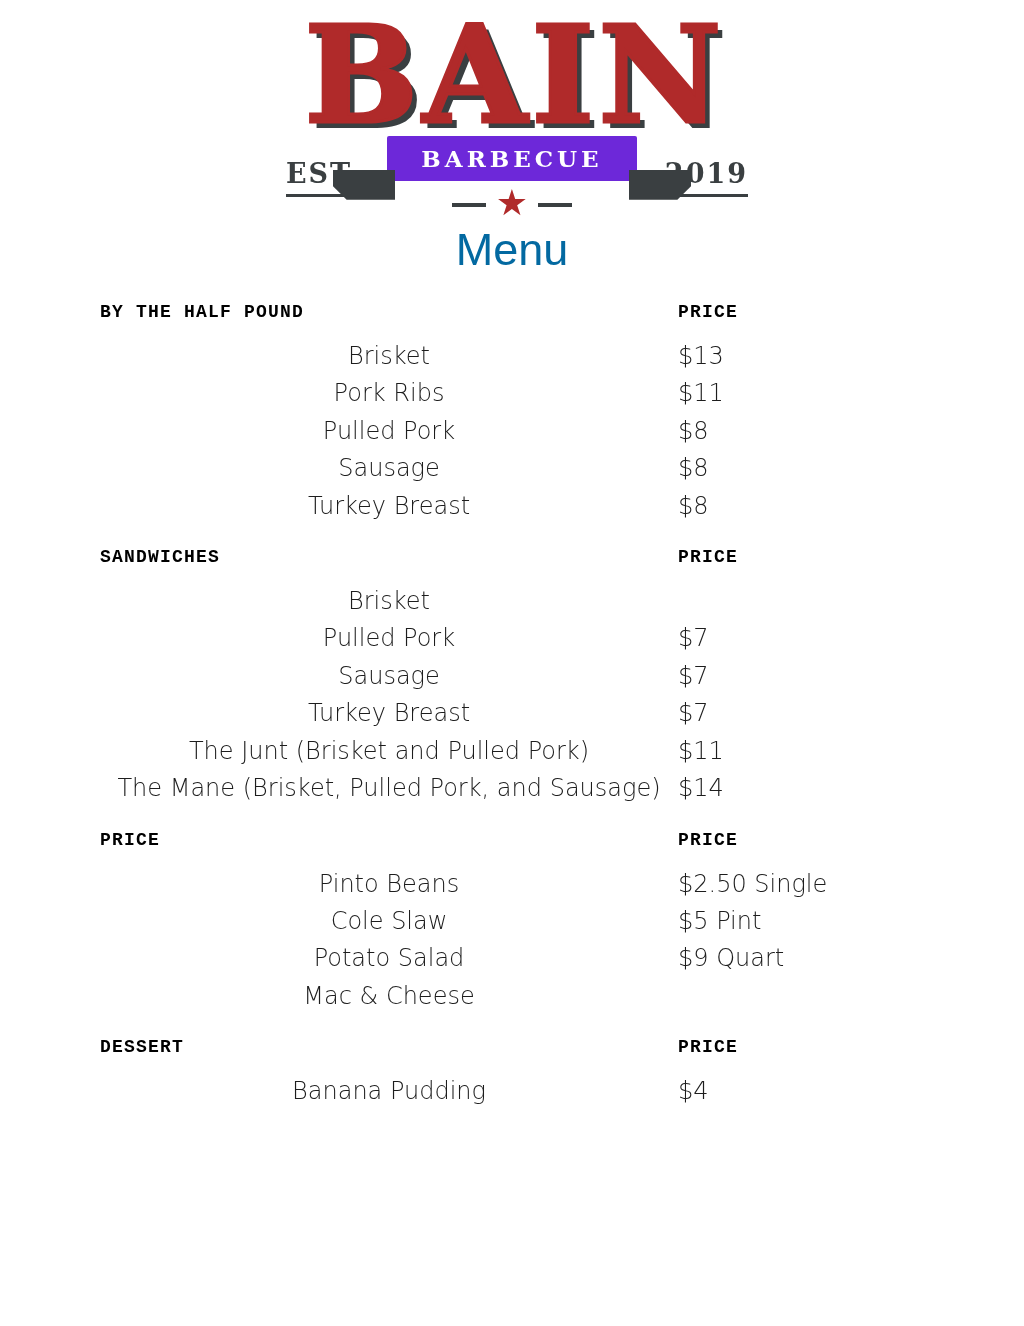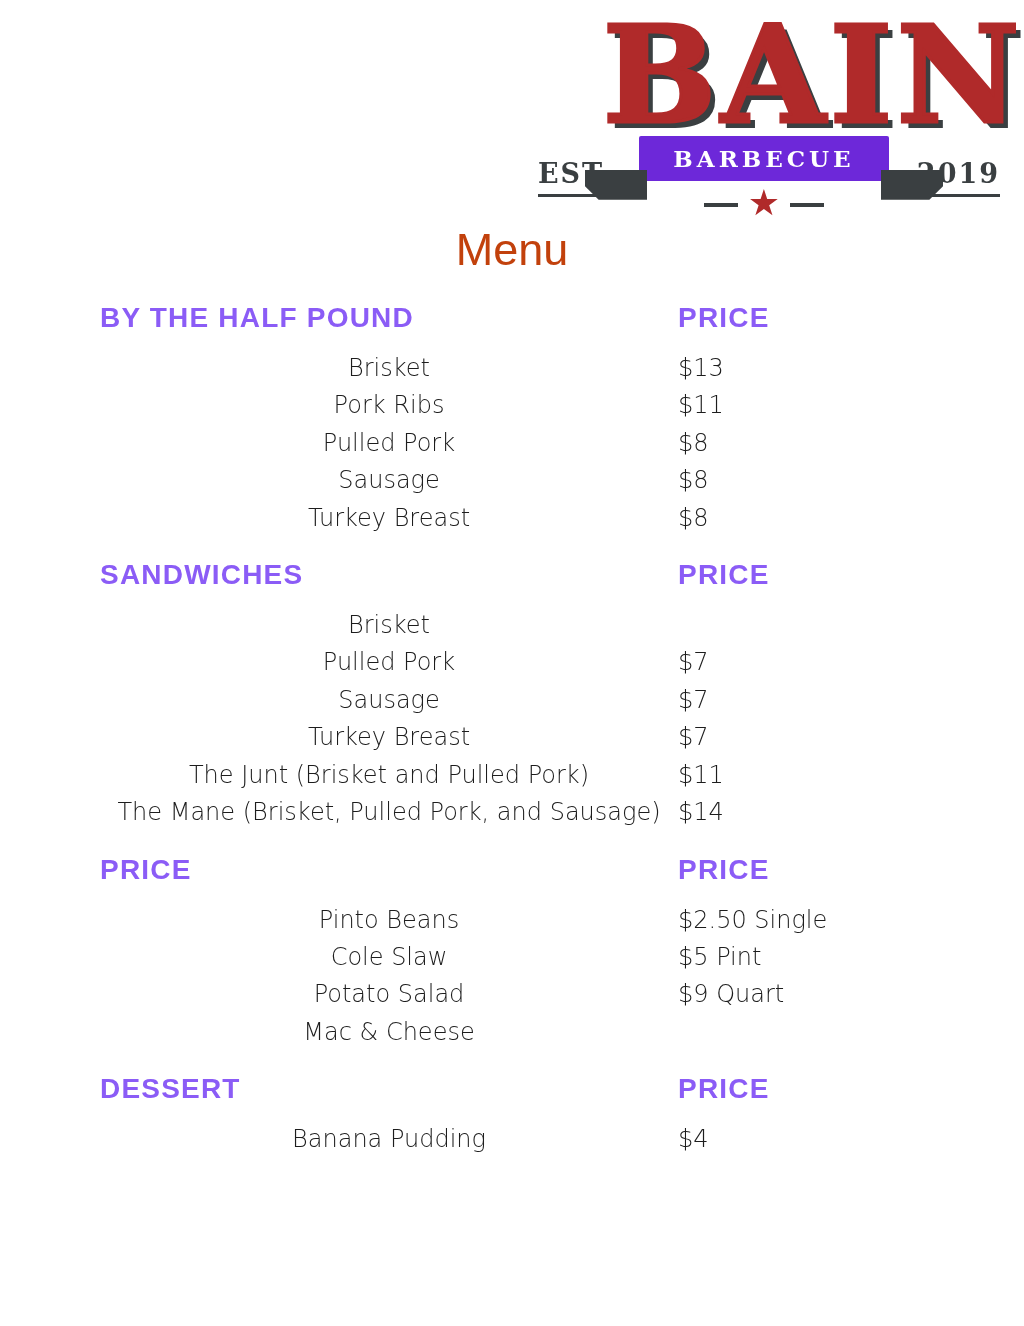--- a/index.html
+++ b/index.html
@@ -15,21 +15,21 @@
     position: relative;
     overflow: hidden;
   }
 
   
   .logo-block {
     width: 100%;
     padding-top: 4px;
     display: flex;
     flex-direction: column;
-    align-items: flex-end;
+    align-items: center;
   }
   .logo-wordmark {
     font-family: "DejaVu Serif", serif;
     font-weight: bold;
     font-size: 135px;
     line-height: 1.05;
     letter-spacing: 4px;
     color: #b02a2a;
     text-shadow: 6px 6px 0 #3a3f41;
     -webkit-text-stroke: 3px #b02a2a;
@@ -122,37 +122,38 @@
     top: -2px;
   }
 
   
   .menu-title {
     text-align: center;
     font-size: 45px;
     font-weight: normal;
     font-family: "Liberation Sans", sans-serif;
     margin: 2px 0 26px 0;
-    color: #c2410c;
+    color: #0369a1;
   }
 
   
   .sheet {
     padding: 0 100px 0 100px;
   }
   .section {
     margin-bottom: 22px;
   }
   .section-head {
     display: flex;
-    font-size: 28px;
+    font-size: 18px;
     font-weight: bold;
     letter-spacing: 1.2px;
-    color: #8b5cf6;
+    color: #000000;
     margin-bottom: 16px;
+    font-family: Liberation Mono, monospace;
   }
   .section-head .s-name { width: 578px; }
   .row {
     display: flex;
     font-size: 24px;
     line-height: 1.56;
     color: #1d1d1d;
     font-family: "DejaVu Sans", sans-serif;
     font-weight: 300;
   }

